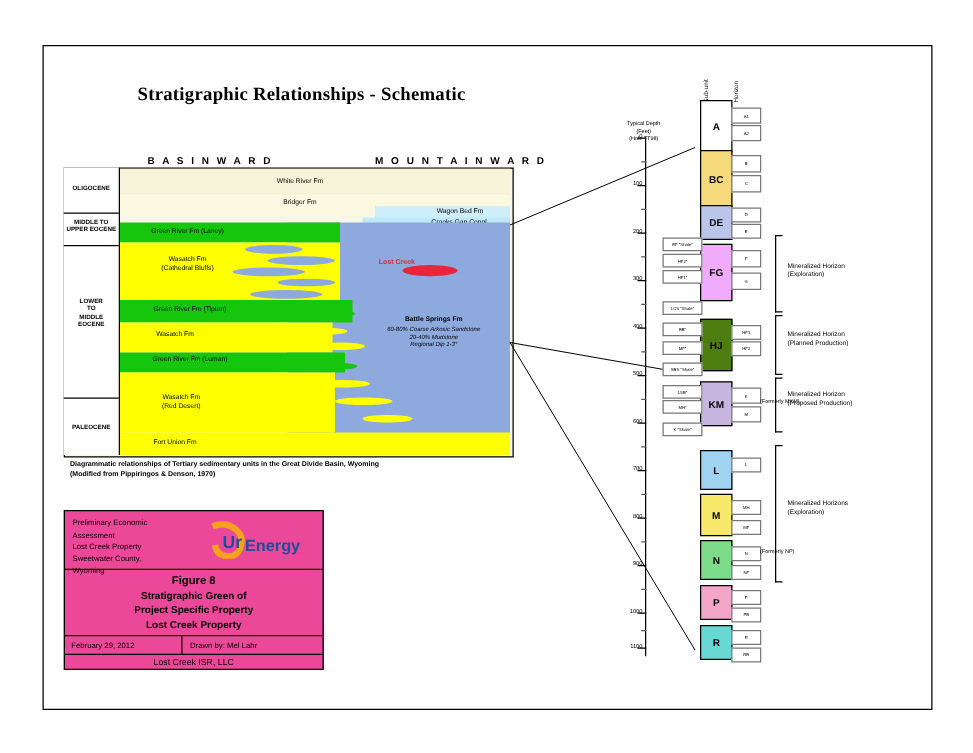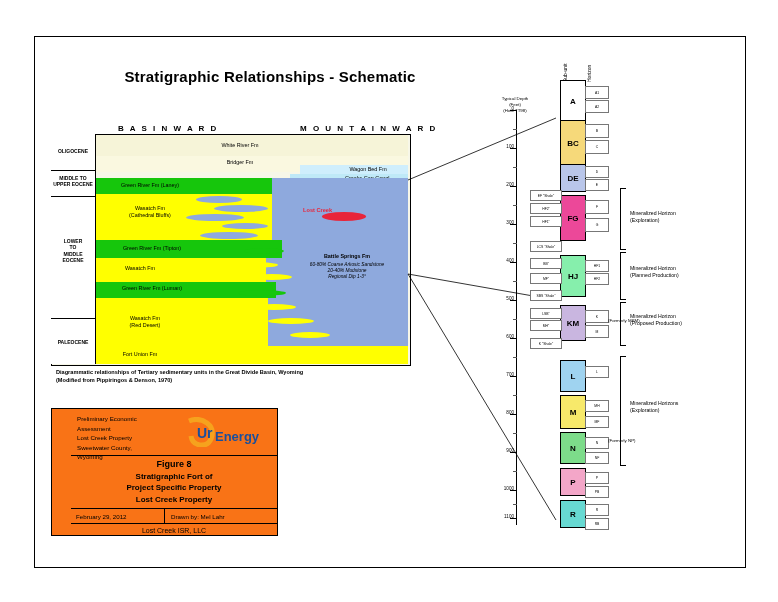--- a/index.html
+++ b/index.html
@@ -1,33 +1,33 @@
 <!DOCTYPE html>
 <html><head>
 <meta charset="utf-8">
 <style>
   html,body{margin:0;padding:0;background:#ffffff;}
   body{width:778px;height:602px;font-family:"Liberation Sans",sans-serif;color:#000;}
   #page{position:relative;width:778px;height:602px;overflow:hidden;}
   .frame{position:absolute;left:34px;top:36px;width:710px;height:530px;border:1px solid #000;background:#fff;}
 
   
-  .schem-title{position:absolute;left:110px;top:68px;width:320px;text-align:center;font-size:15px;font-weight:bold;letter-spacing:.2px;}
+  .schem-title{position:absolute;left:110px;top:68px;width:320px;font-size:15px;font-weight:bold;letter-spacing:.2px;font-family:Liberation Serif, serif;}
   .dir-label{position:absolute;font-size:8px;letter-spacing:2px;font-weight:bold;}
   .schem-box{position:absolute;left:51px;top:134px;width:358px;height:230px;border:1px solid #000;background:#f7f7e8;}
   .age-col{position:absolute;left:51px;top:134px;width:44px;height:230px;border-right:1px solid #000;background:#fff;}
   .age{position:absolute;left:0;width:44px;text-align:center;font-size:5.6px;font-weight:bold;line-height:1.25;}
   .sep{position:absolute;left:0;width:44px;height:1px;background:#000;}
 
   .strat{position:absolute;border:1px solid #444;font-size:5.4px;text-align:center;line-height:1.3;overflow:hidden;}
   .lbl{position:absolute;font-size:5.4px;text-align:center;line-height:1.3;}
   .caption{position:absolute;left:56px;top:368px;width:350px;font-size:5.6px;line-height:1.45;font-weight:bold;}
 
   
-  .tblock{position:absolute;left:51px;top:408px;width:206px;height:126px;border:1px solid #000;background:#f97316;padding-left:19px;}
+  .tblock{position:absolute;left:51px;top:408px;width:206px;height:126px;border:1px solid #000;background:#ec4899;}
   .tb-top{position:relative;height:46px;border-bottom:1px solid #000;}
   .tb-txt{position:absolute;left:6px;top:5px;font-size:6.2px;line-height:1.55;}
   .tb-logo{position:absolute;right:6px;top:8px;width:86px;height:30px;}
   .tb-fig{height:52px;border-bottom:1px solid #000;display:flex;flex-direction:column;align-items:center;justify-content:center;}
   .tb-fig .f{font-size:9px;font-weight:bold;margin-bottom:2px;}
   .tb-fig .l{font-size:8px;font-weight:bold;line-height:1.4;text-align:center;}
   .tb-date{height:14px;border-bottom:1px solid #000;display:flex;align-items:center;font-size:6.2px;}
   .tb-date .d{padding-left:5px;width:88px;}
   .tb-date .dv{border-left:1px solid #000;padding-left:6px;height:100%;display:flex;align-items:center;flex:1;}
   .tb-foot{height:13px;display:flex;align-items:center;justify-content:center;font-size:7px;}
@@ -136,21 +136,21 @@
         <svg width="86" height="30" viewBox="0 0 86 30">
           <path d="M4 4 q10 -4 18 2 q8 6 4 16 q-3 7 -11 6 q-8 -1 -9 -9" fill="none" stroke="#f6a21d" stroke-width="5"></path>
           <text x="12" y="21" font-family="Liberation Sans, sans-serif" font-size="14" font-weight="bold" fill="#1a4f9c">Ur</text>
           <text x="30" y="24" font-family="Liberation Sans, sans-serif" font-size="13" font-weight="bold" fill="#1a4f9c">Energy</text>
         </svg>
       </div>
     </div>
     <div class="tb-fig">
       <div class="f">Figure 8</div>
       <div class="l">
-        <span>Stratigraphic Fort of</span><br>
+        <span>Stratigraphic Green of</span><br>
         <span>Project Specific Property</span><br>
         <span>Lost Creek Property</span>
       </div>
     </div>
     <div class="tb-date">
       <div class="d">February 29, 2012</div>
       <div class="dv">Drawn by:  Mel Lahr</div>
     </div>
     <div class="tb-foot">Lost Creek ISR, LLC</div>
   </div>
@@ -200,22 +200,22 @@
     <div class="tickl" style="top:319px;"></div>
   <div class="tickl" style="top:357px;"></div>
     <div class="tickl" style="top:395px;"></div>
   <div class="tickl" style="top:433px;"></div>
     <div class="tickl" style="top:471px;"></div>
   <div class="tickl" style="top:504px;"></div>
 
   <div class="colstrip" style="top:80px;height:40px;background:#ffffff;">A</div>
   <div class="colstrip" style="top:120px;height:44px;background:#f6d97a;">BC</div>
   <div class="colstrip" style="top:164px;height:26px;background:#b9c6ea;">DE</div>
-  <div class="colstrip" style="top:195px;height:44px;background:#ec4899;">FG</div>
-  <div class="colstrip" style="top:255px;height:40px;background:#86efac;">HJ</div>
+  <div class="colstrip" style="top:195px;height:44px;background:#f0abfc;">FG</div>
+  <div class="colstrip" style="top:255px;height:40px;background:#4d7c0f;">HJ</div>
   <div class="colstrip" style="top:305px;height:34px;background:#c9b6e0;">KM</div>
   <div class="colstrip" style="top:360px;height:30px;background:#9fd3f0;">L</div>
   <div class="colstrip" style="top:395px;height:32px;background:#f7e96a;">M</div>
   <div class="colstrip" style="top:432px;height:30px;background:#7ddc8a;">N</div>
   <div class="colstrip" style="top:468px;height:26px;background:#f3a6c8;">P</div>
   <div class="colstrip" style="top:500px;height:26px;background:#67d9d2;">R</div>
 
   <div class="sand" style="top:86px;height:11px;">A1</div>
   <div class="sand" style="top:100px;height:11px;">A2</div>
   <div class="sand" style="top:124px;height:12px;">B</div>

